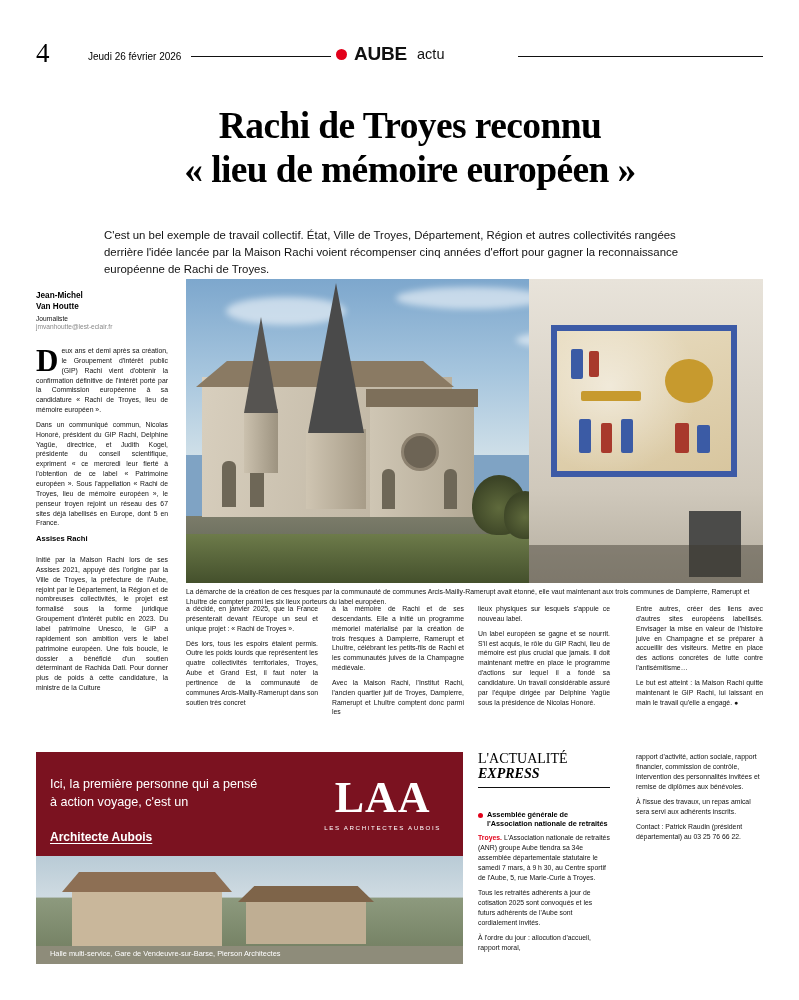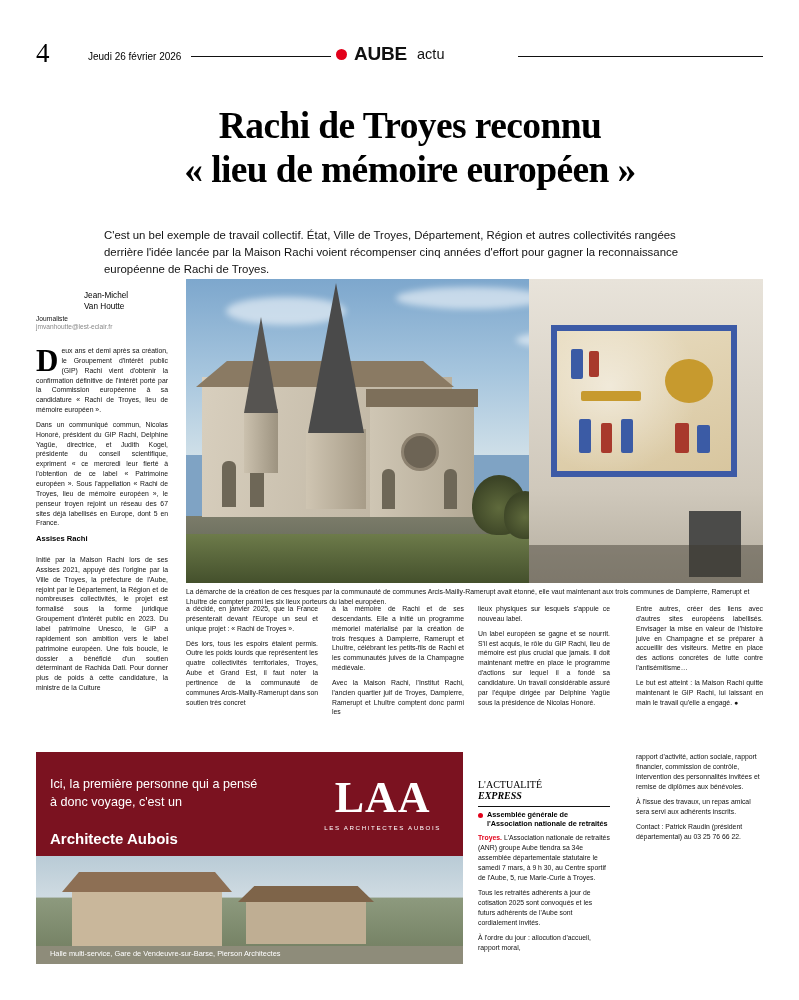--- a/index.html
+++ b/index.html
@@ -105,24 +105,23 @@
   }
 
   
   .byline {
     position: absolute;
     left: 36px; top: 291px; width: 140px;
   }
   .byline-name {
     font-family: "Liberation Sans", sans-serif;
     font-size: 8.2px;
-    font-weight: 400;
+    font-weight: 700;
     line-height: 1.28;
     color: #000;
-    margin-left: 48px;
   }
   .byline-role {
     font-family: "Liberation Sans", sans-serif;
     font-size: 6.6px;
     color: #111;
     margin-top: 3px;
   }
   .byline-mail {
     font-family: "Liberation Sans", sans-serif;
     font-size: 6.6px;
@@ -344,22 +343,23 @@
     left: 14px; top: 24px; width: 250px;
     font-family: "Liberation Sans", sans-serif;
     color: #fff;
   }
   .ad-line {
     font-size: 12.6px;
     line-height: 1.42;
     font-weight: 400;
   }
   .ad-strong {
-    font-size: 15px;
-    font-weight: 700;
+    font-size: 12px;
+    font-weight: 700;
+    text-decoration: underline;
     text-underline-offset: 2px;
     margin-top: 18px;
     display: inline-block;
   }
   .ad-logo {
     position: absolute;
     right: 22px; top: 24px;
     text-align: center;
     color: #fff;
     font-family: "Liberation Serif", serif;
@@ -384,25 +384,24 @@
     color: #ffffff;
   }
 
   
   .express {
     position: absolute;
     left: 478px; top: 752px; width: 285px;
   }
   .express-title {
     font-family: "Liberation Serif", serif;
-    font-size: 10px;
+    font-size: 14px;
     line-height: 1.06;
     font-weight: 400;
     color: #000;
-    margin-top: 28px;
   }
   .express-title em {
     font-style: italic;
     font-weight: 700;
     display: block;
   }
   .express-rule {
     width: 132px; height: 1px; background: #111; margin: 5px 0 7px 0;
   }
   .express-col {
@@ -539,21 +538,21 @@
   </div>
 
   <div class="col col5">
     <p>Entre autres, créer des liens avec d'autres sites européens labellisés. Envisager la mise en valeur de l'histoire juive en Champagne et se préparer à accueillir des visiteurs. Mettre en place des actions concrètes de lutte contre l'antisémitisme…</p>
     <p>Le but est atteint : la Maison Rachi quitte maintenant le GIP Rachi, lui laissant en main le travail qu'elle a engagé. ●</p>
   </div>
 
   <div class="ad">
     <div class="ad-text">
       <div class="ad-line">Ici, la première personne qui a pensé</div>
-      <div class="ad-line">à donc voyage, c'est un</div>
+      <div class="ad-line">à action voyage, c'est un</div>
       <span class="ad-strong">Architecte Aubois</span>
     </div>
     <div class="ad-logo">
       <div class="ad-logo-mark">LAA</div>
       <div class="ad-logo-sub">LES ARCHITECTES AUBOIS</div>
     </div>
     <div class="ad-photo">
       <div class="ad-building"></div>
       <div class="ad-roof"></div>
       <div class="ad-building2"></div>

